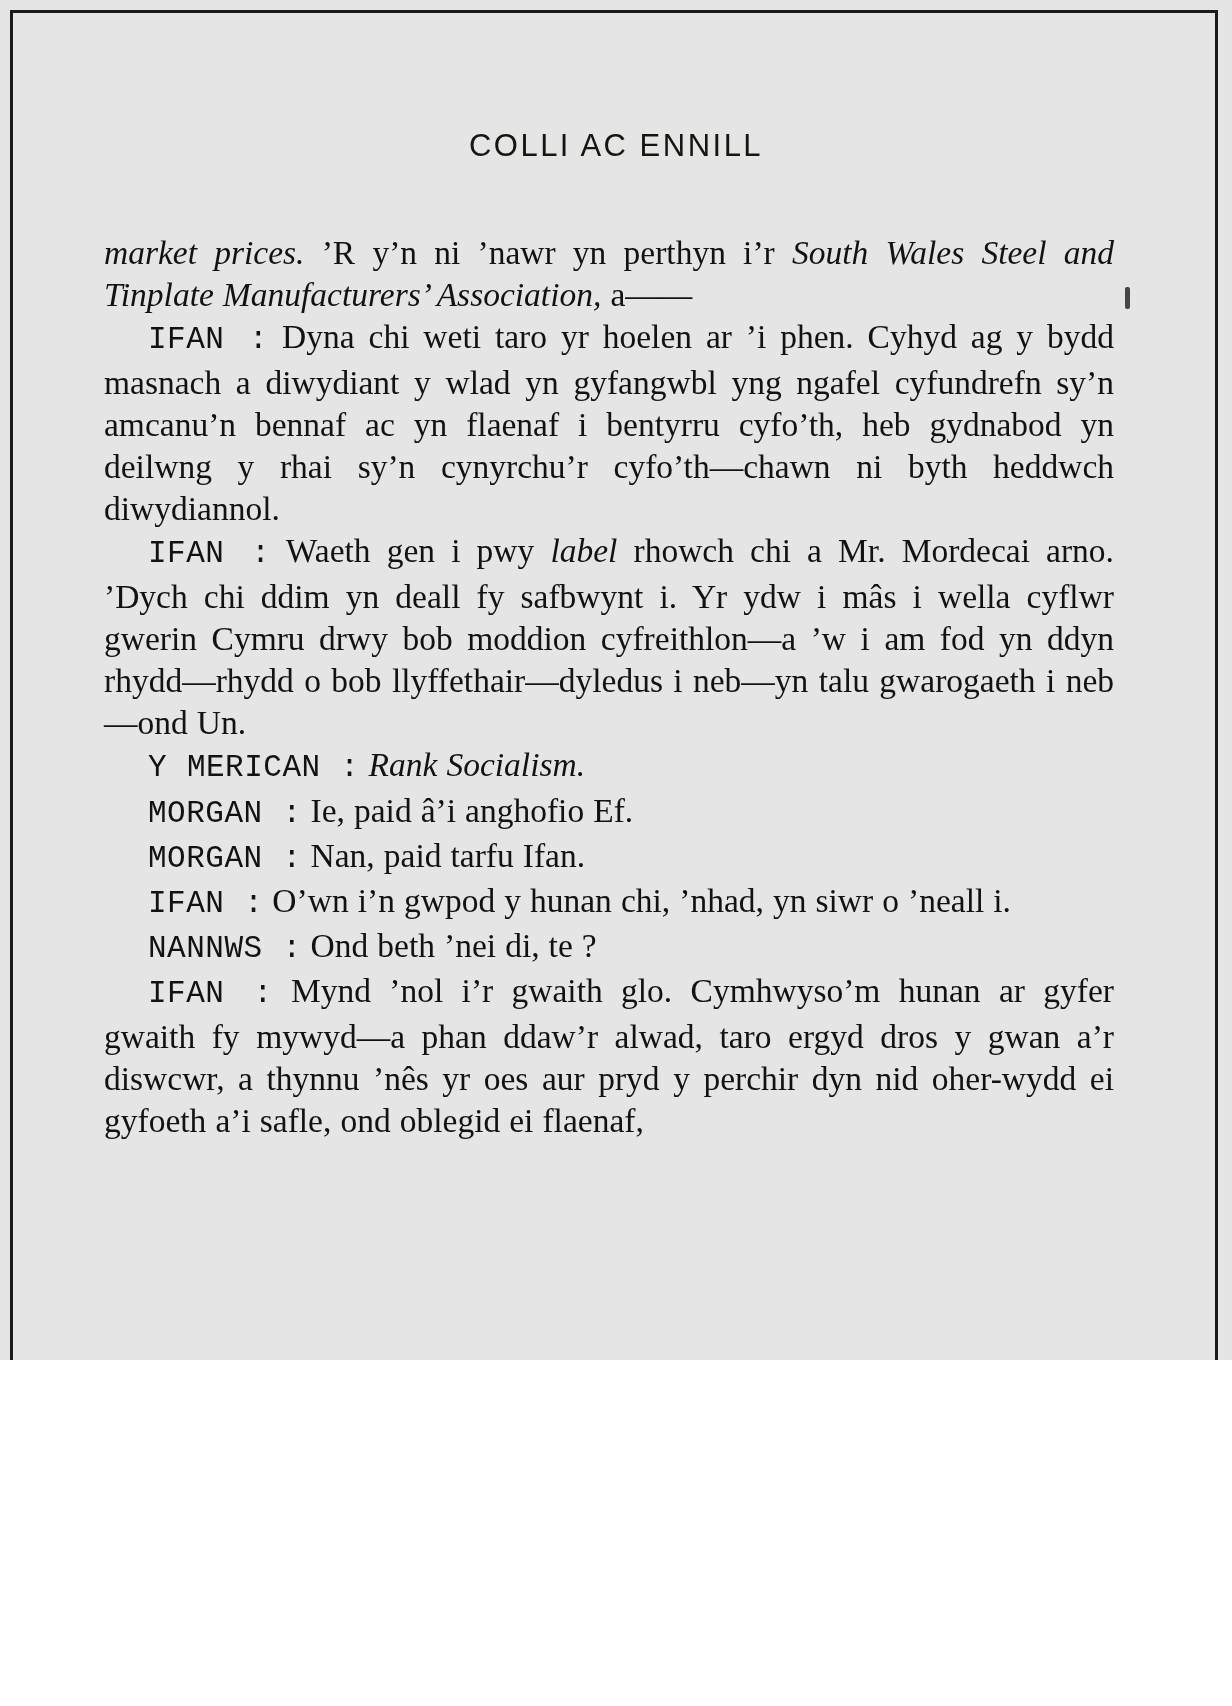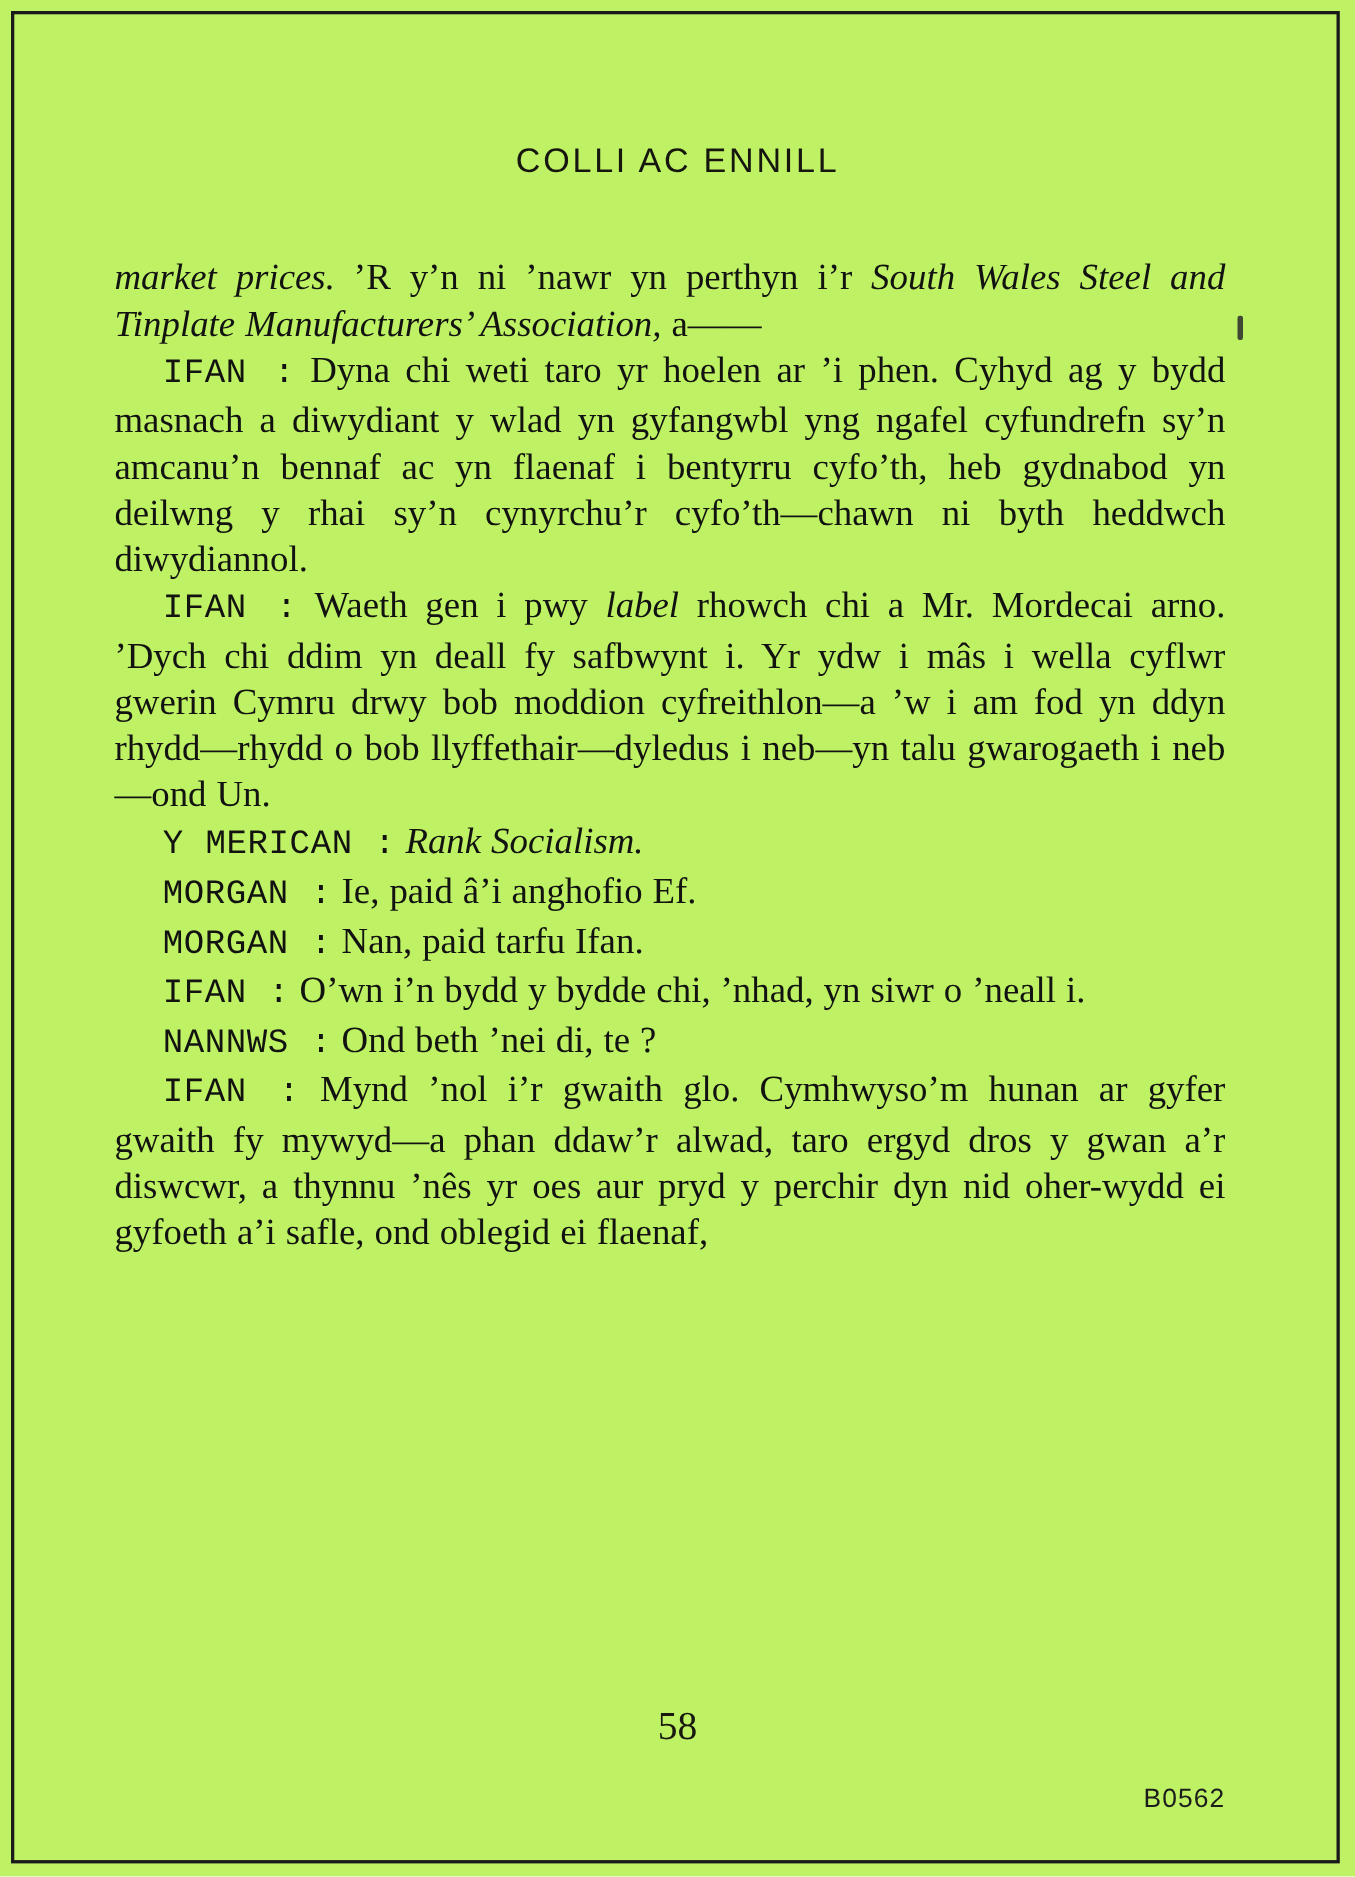--- a/index.html
+++ b/index.html
@@ -11,22 +11,22 @@
     width: 1232px;
     height: 1706px;
     font-family: "Liberation Serif", serif;
     color: #111111;
     position: relative;
   }
   .page {
     position: absolute;
     left: 0; top: 0;
     width: 1232px;
-    height: 1706px;
-    background: #bef264;
+    height: 1360px;
+    background: #e5e5e5;
     overflow: hidden;
   }
   
   .scan-border {
     position: absolute;
     left: 10px; top: 10px;
     width: 1208px; height: 1684px;
     border: 3px solid #1a1a1a;
     box-sizing: border-box;
     pointer-events: none;
@@ -110,21 +110,21 @@
 
   <div class="running-head">COLLI  AC  ENNILL</div>
 
   <div class="body-text" id="body-text">
       <p><span class="ital">market prices.</span><span> ’R  y’n  ni  ’nawr  yn  perthyn  i’r </span><span class="ital">South  Wales  Steel  and  Tinplate  Manufacturers’ Association,</span><span>  a——</span></p>
       <p class="indent"><span class="speaker">IFAN :</span><span>  Dyna chi weti taro yr hoelen ar ’i phen. Cyhyd ag y bydd masnach a diwydiant y wlad yn gyfangwbl yng ngafel cyfundrefn sy’n amcanu’n bennaf ac yn flaenaf i bentyrru cyfo’th, heb gydnabod yn deilwng y rhai sy’n cynyrchu’r cyfo’th—chawn ni byth heddwch diwydiannol.</span></p>
       <p class="indent"><span class="speaker">IFAN :</span><span>  Waeth gen i pwy </span><span class="ital">label</span><span> rhowch chi a Mr. Mordecai arno.  ’Dych chi ddim yn deall fy safbwynt i.   Yr ydw i mâs i wella cyflwr gwerin Cymru drwy bob moddion cyfreithlon—a ’w i am fod yn ddyn rhydd—rhydd o bob llyffethair—dyledus i neb—yn talu gwarogaeth i neb—ond Un.</span></p>
       <p class="indent"><span class="speaker">Y  MERICAN :</span><span>  </span><span class="ital">Rank Socialism.</span></p>
       <p class="indent"><span class="speaker">MORGAN :</span><span>  Ie, paid â’i anghofio Ef.</span></p>
       <p class="indent"><span class="speaker">MORGAN :</span><span>  Nan, paid tarfu Ifan.</span></p>
-      <p class="indent"><span class="speaker">IFAN :</span><span>  O’wn i’n bydd y bydde chi, ’nhad, yn siwr o ’neall i.</span></p>
+      <p class="indent"><span class="speaker">IFAN :</span><span>  O’wn i’n gwpod y hunan chi, ’nhad, yn siwr o ’neall i.</span></p>
       <p class="indent"><span class="speaker">NANNWS :</span><span>  Ond beth ’nei di, te ?</span></p>
       <p class="indent"><span class="speaker">IFAN :</span><span>  Mynd ’nol i’r gwaith glo.  Cymhwyso’m hunan ar gyfer gwaith fy mywyd—a phan ddaw’r alwad, taro ergyd dros y gwan a’r diswcwr, a thynnu ’nês yr oes aur pryd y perchir dyn nid oher-wydd ei gyfoeth a’i safle, ond oblegid ei flaenaf,</span></p>
     </div>
 
   <div class="edge-mark"></div>
 
   <div class="folio">58</div>
 
   <div class="shelfmark">B0562</div>
 

